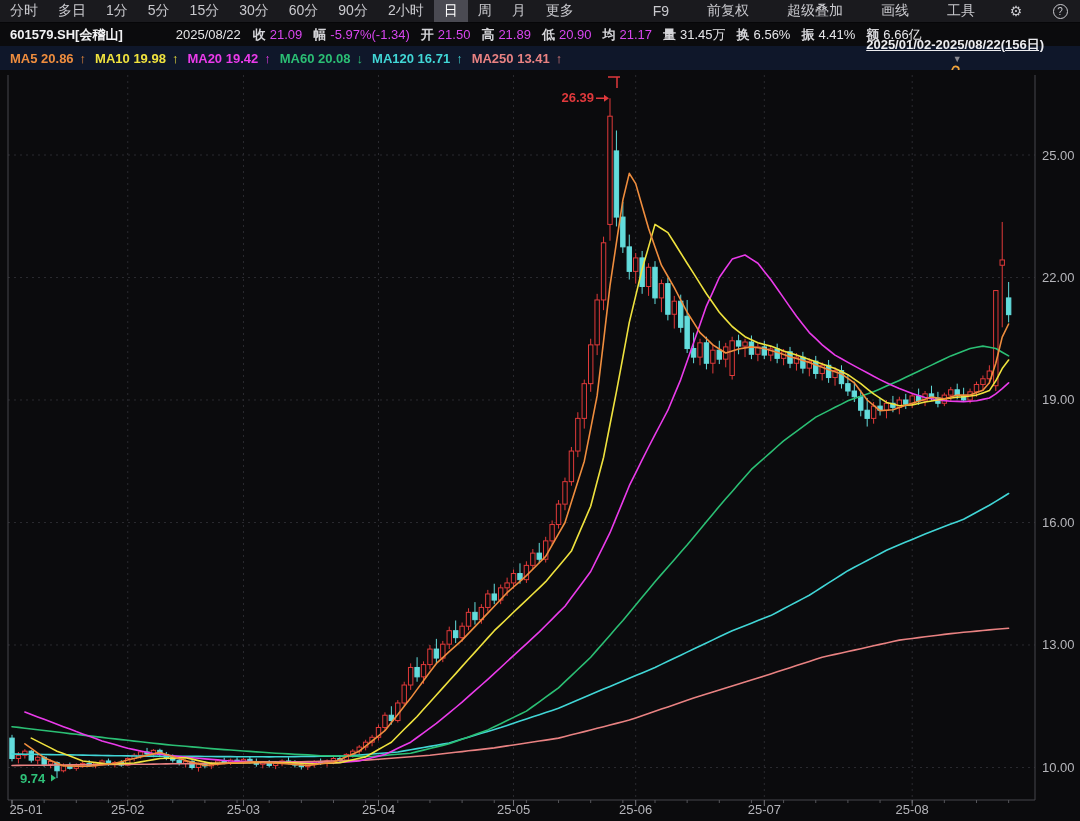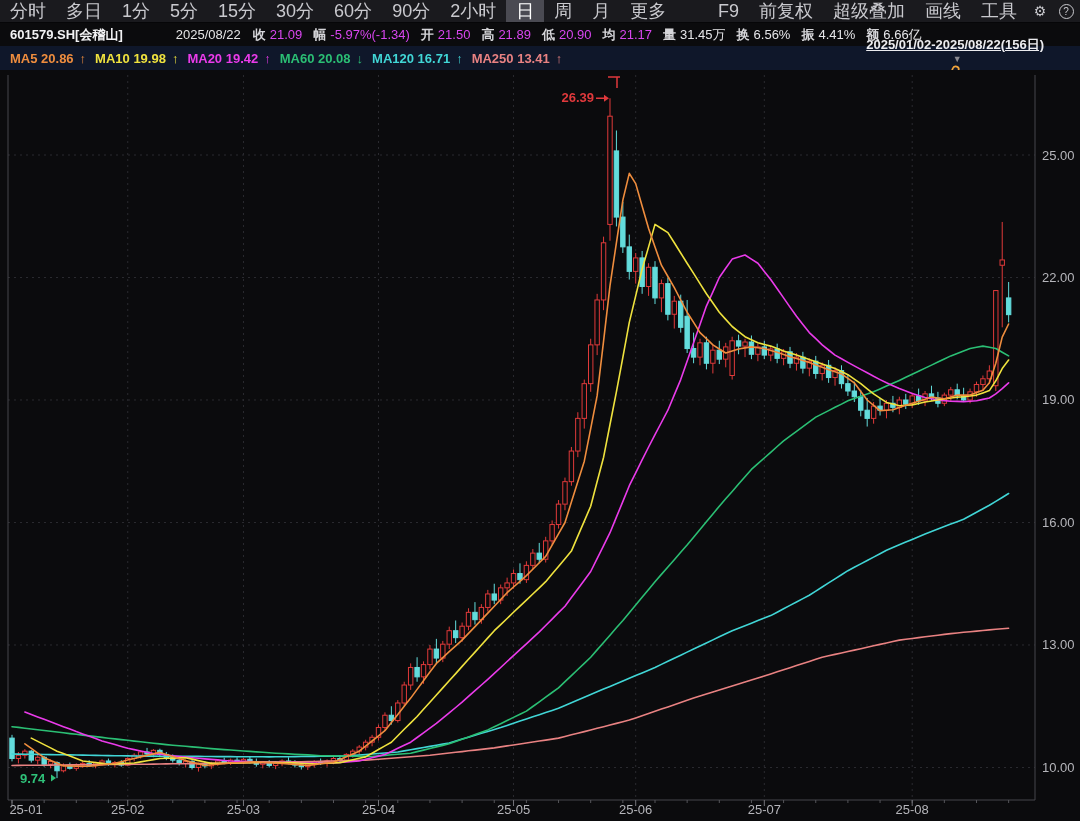--- a/index.html
+++ b/index.html
@@ -2,24 +2,24 @@
 <html><head>
 <meta charset="utf-8">
 <style>
   * { margin:0; padding:0; box-sizing:border-box; }
   html,body { width:1080px; height:821px; overflow:hidden; background:#0b0b0d;
     font-family:"Liberation Sans","DejaVu Sans",sans-serif; }
   
   .tabbar { height:23px; background:#1a1a1e; display:flex; align-items:stretch;
     border-bottom:1px solid #060608; }
   .tabs { display:flex; align-items:stretch; }
-  .tab { display:flex; align-items:center; padding:0 10px; font-size:18px;
+  .tab { display:flex; align-items:center; padding:0 10px; font-size:14px;
     color:#c9c9ce; cursor:default; white-space:nowrap; }
   .tab.sel { background:#4a4a52; color:#ffffff; }
-  .tabbar-right { margin-left:auto; display:flex; align-items:stretch; padding-right:1px; }
+  .tabbar-right { margin-left:auto; display:flex; align-items:stretch; padding-right:7px;gap:18px; }
   .icon-btn { display:flex; align-items:center; justify-content:center; width:26px;
     color:#c9c9ce; font-size:14px; }
   .help-circle { width:15px; height:15px; border:1px solid #c9c9ce; border-radius:50%;
     font-size:10px; display:flex; align-items:center; justify-content:center; color:#c9c9ce; }
   
   .quotebar { height:23px; background:#0b0b0d; display:flex; align-items:center;
     padding-left:10px; font-size:13px; white-space:nowrap; }
   .sym { color:#f2f2f4; font-weight:bold; margin-right:12px; }
   .qdate { color:#e5e5e5; margin-right:12px;margin-left:41px; }
   .qf { margin-right:11px; }

